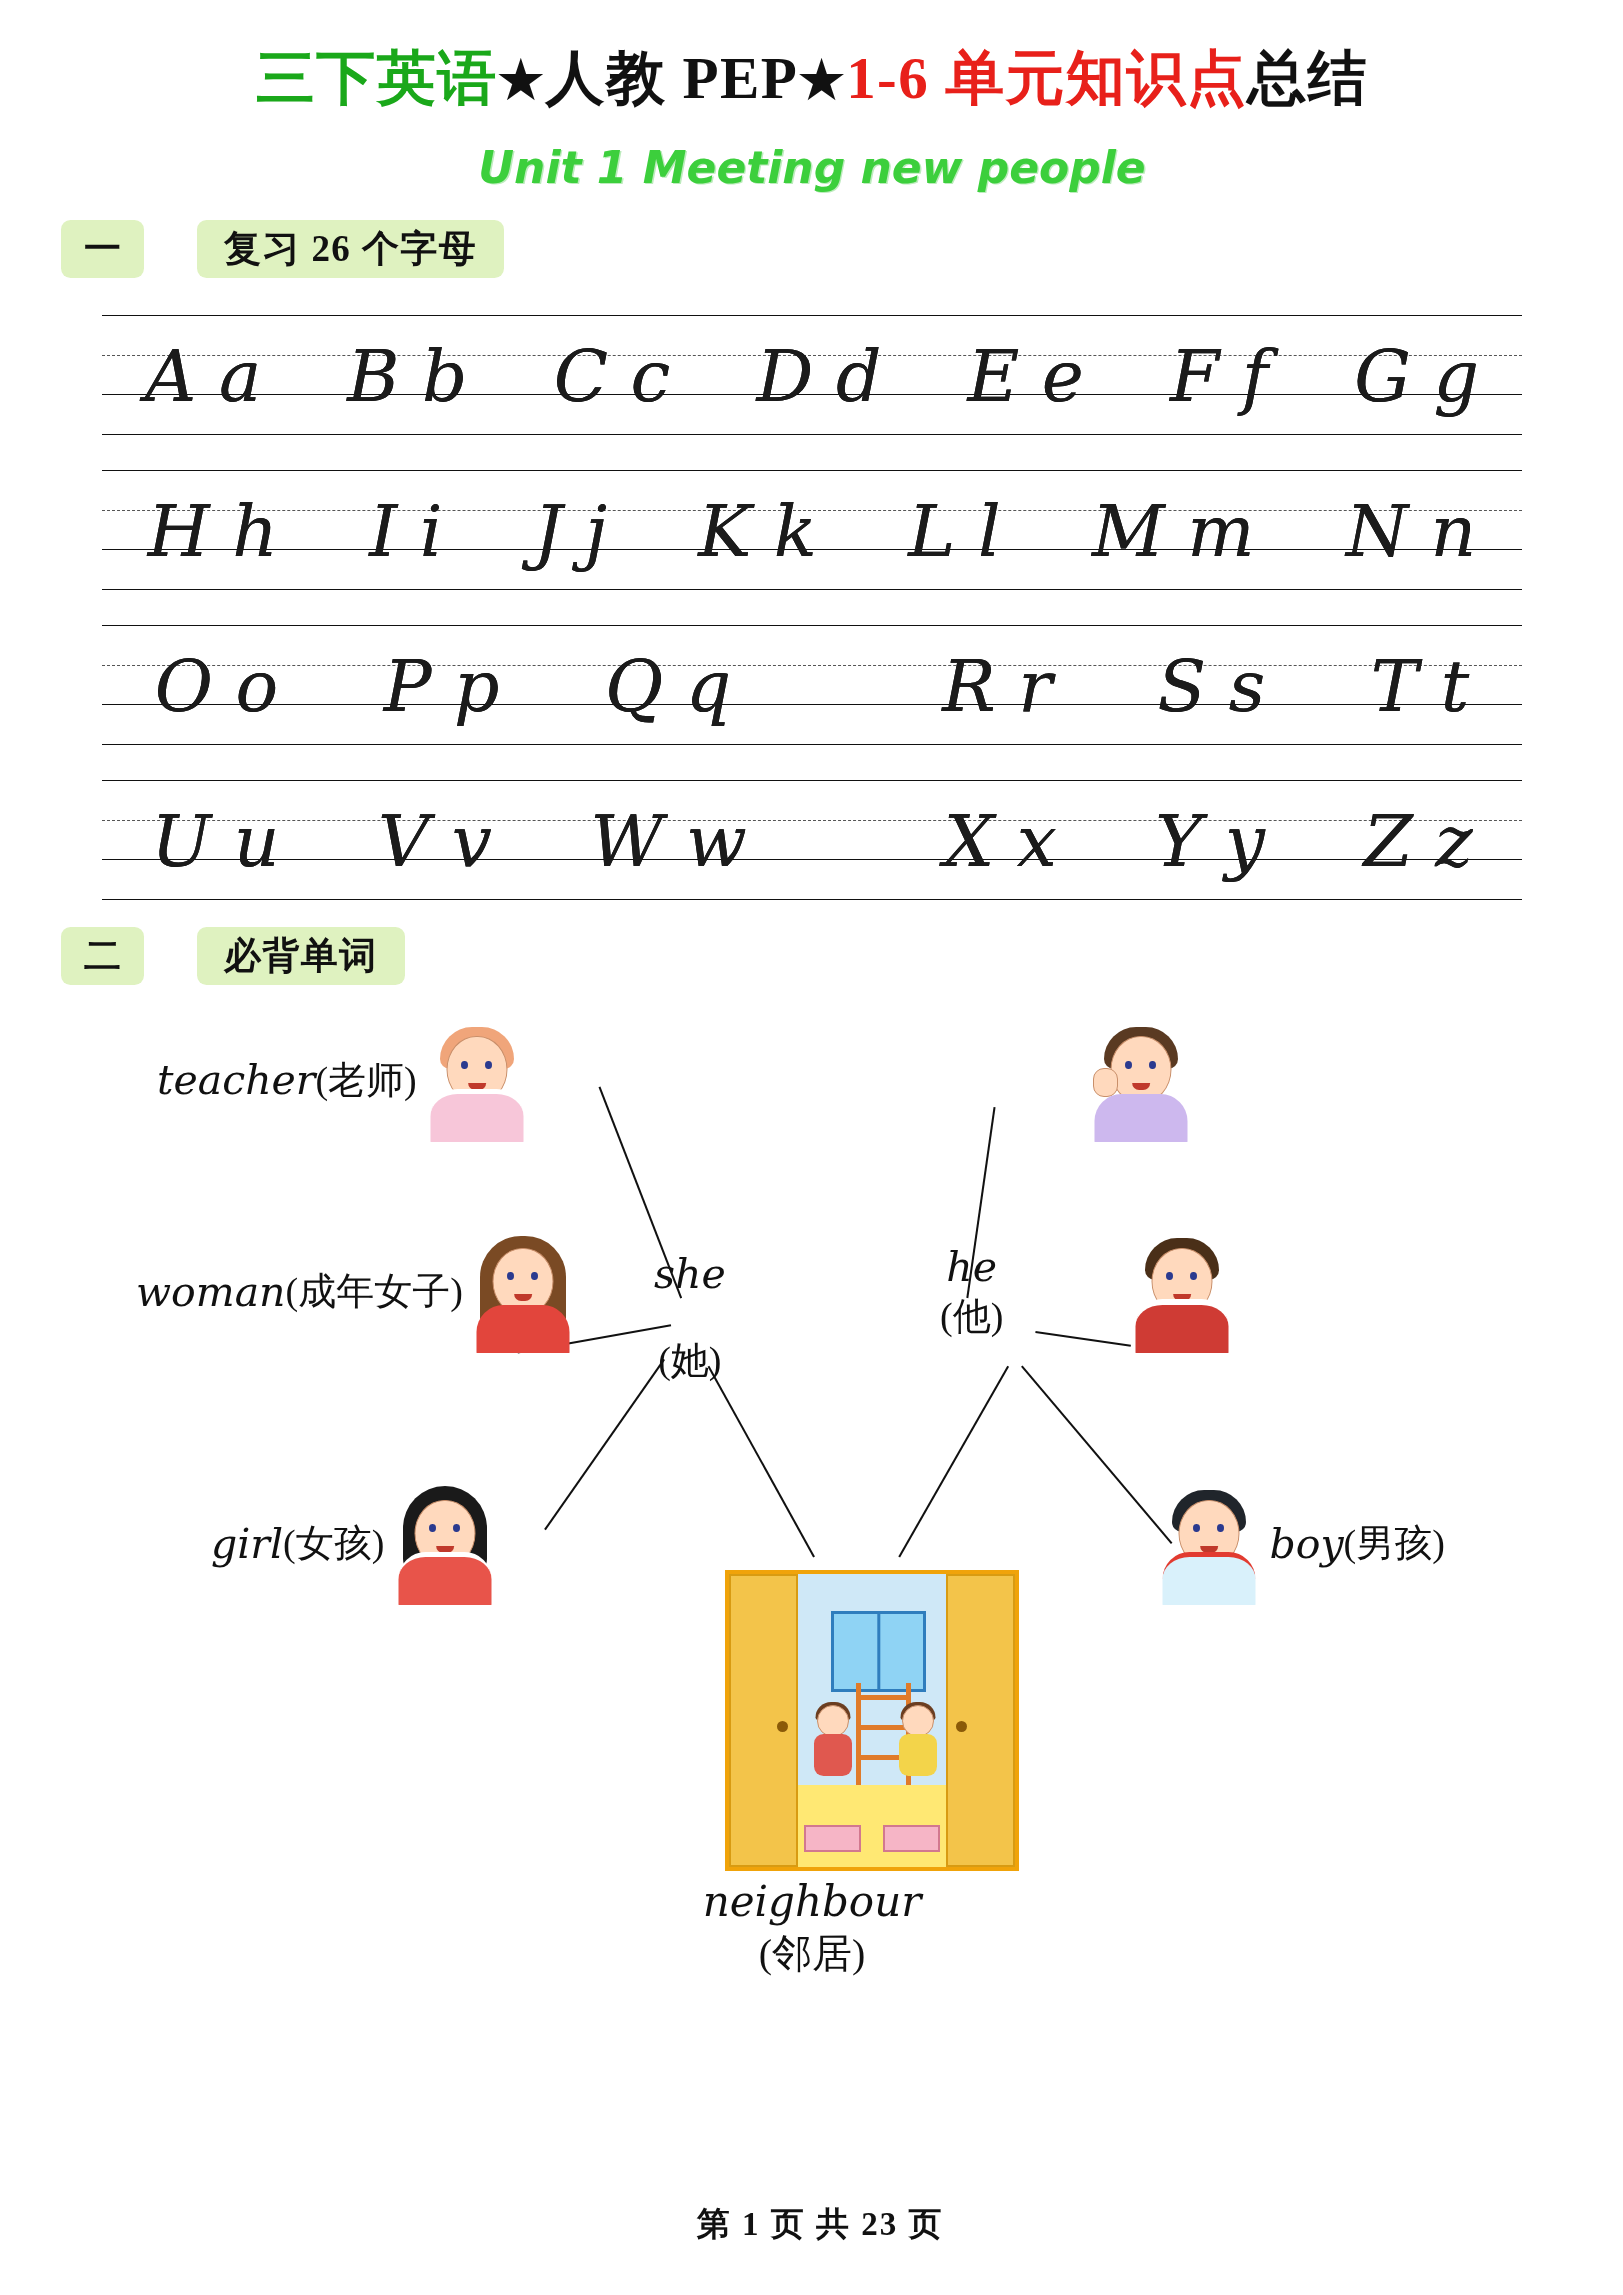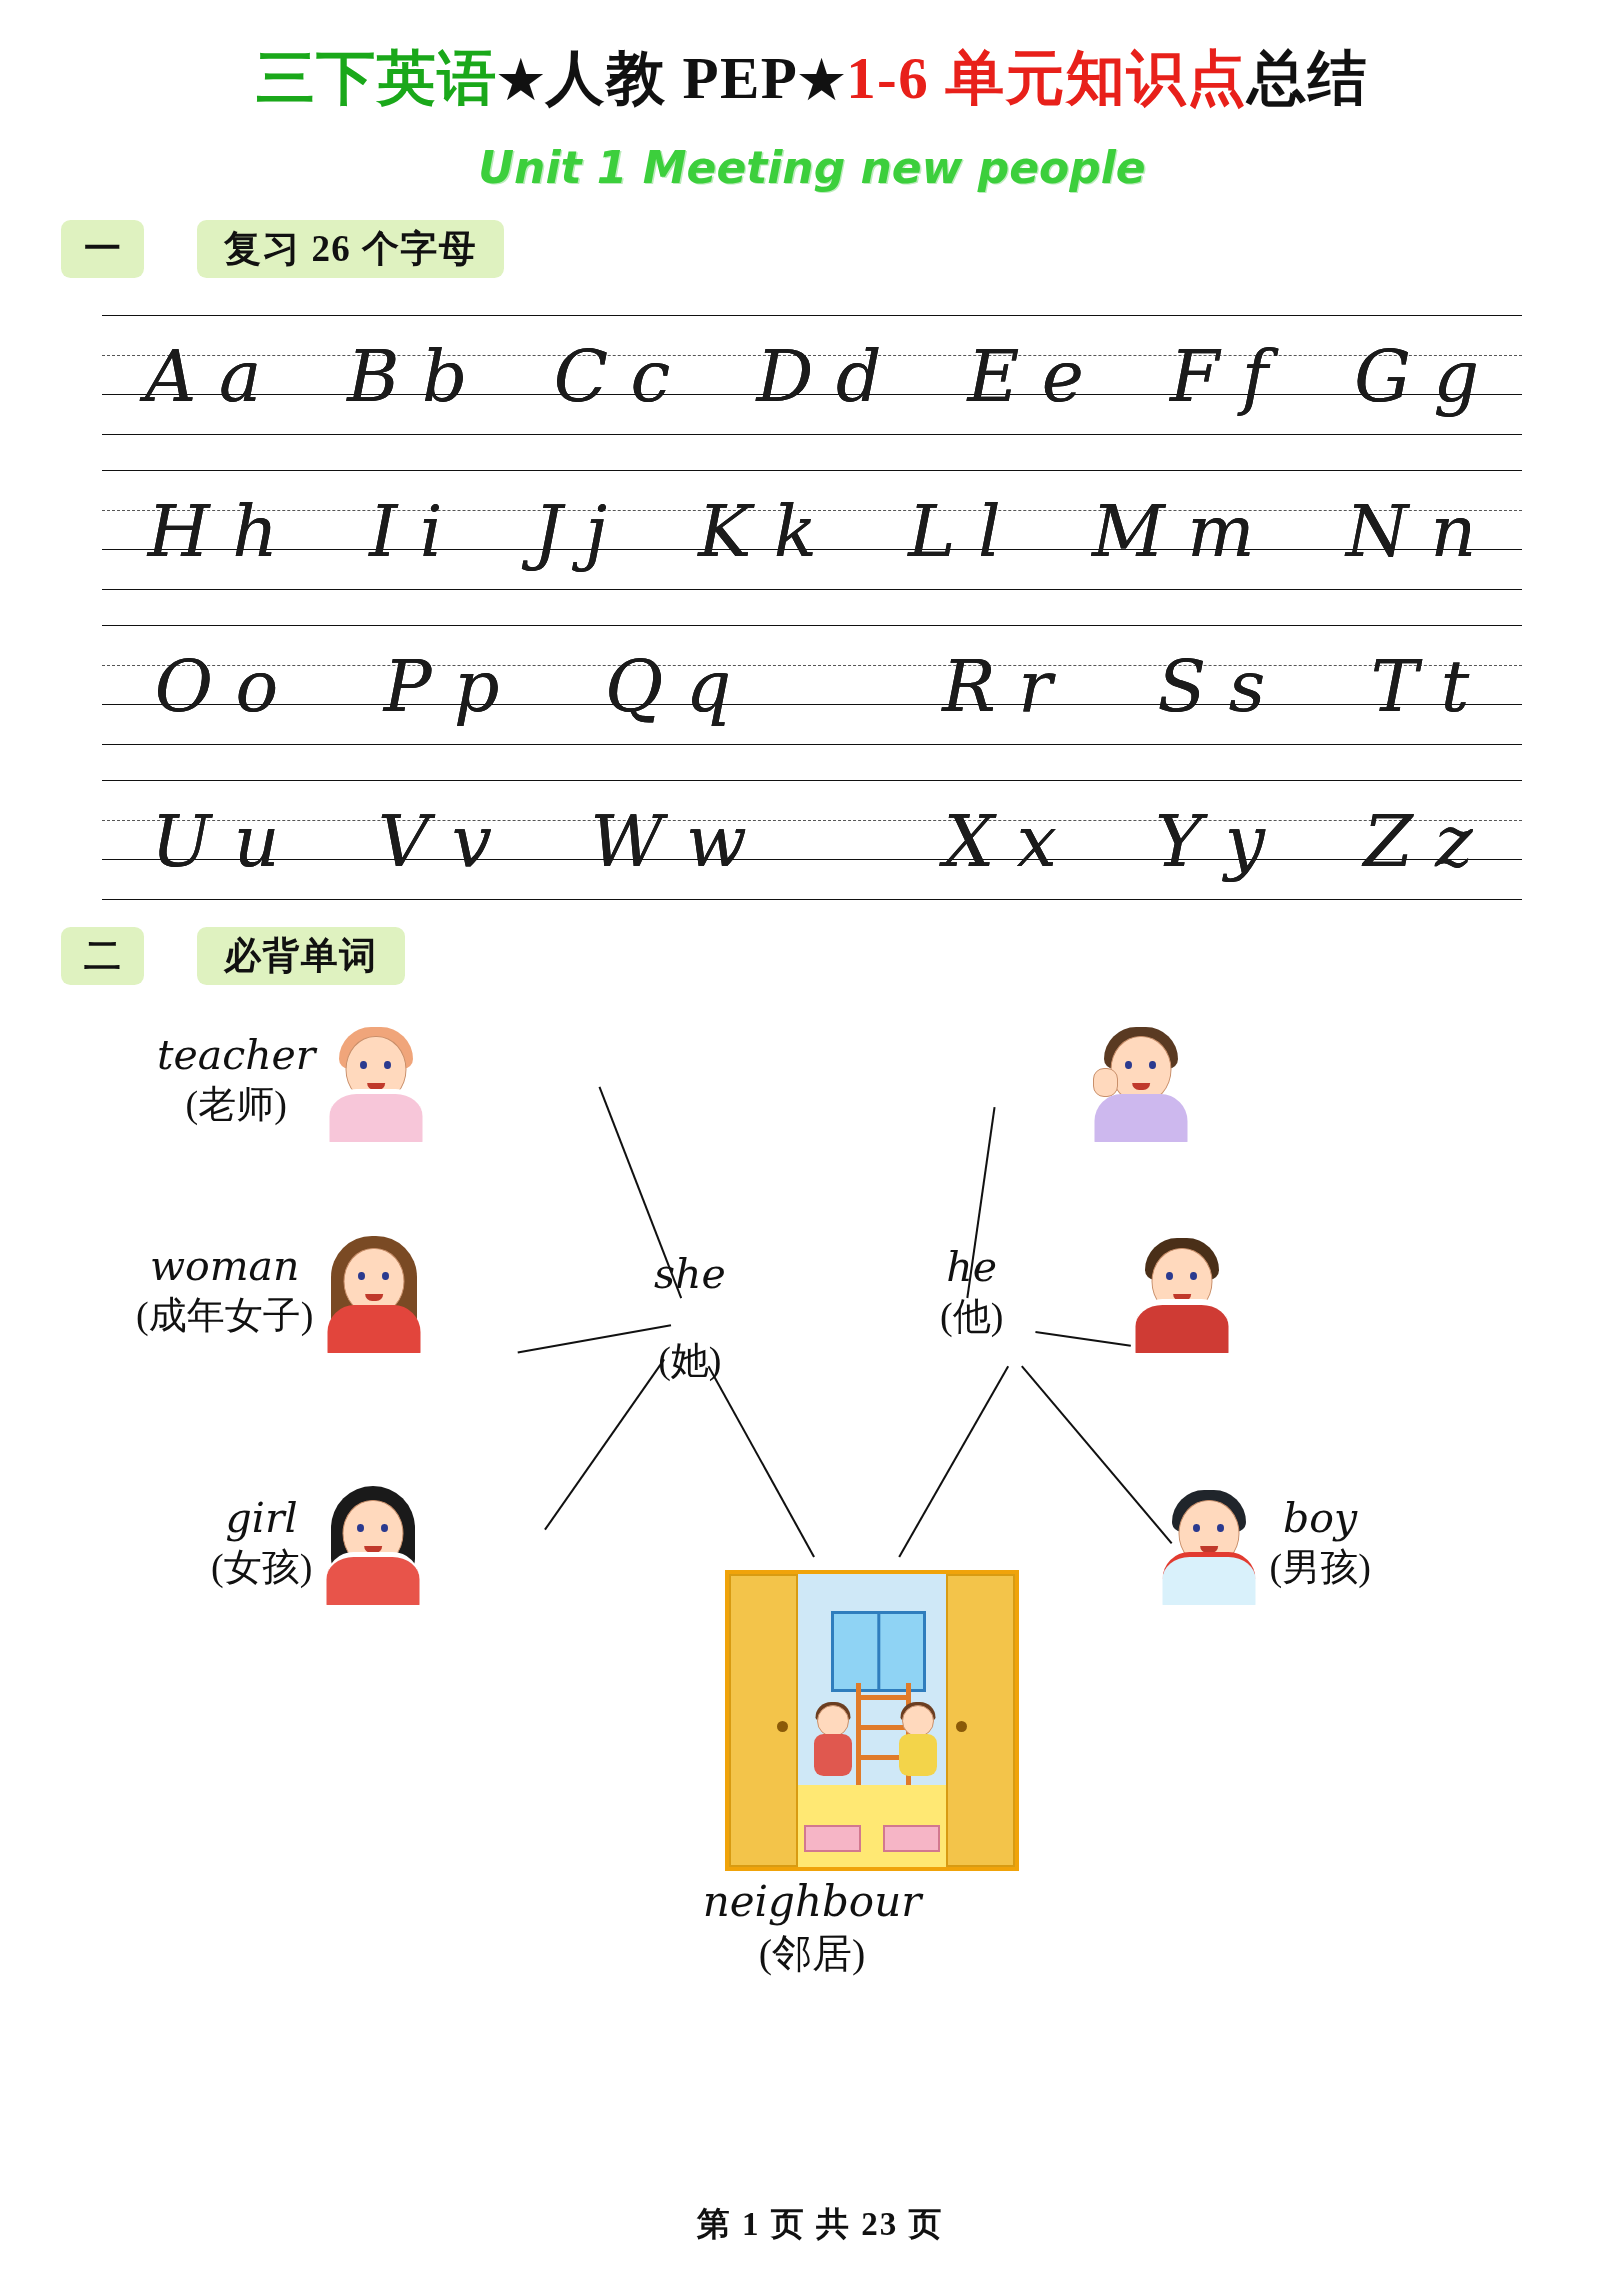--- a/index.html
+++ b/index.html
@@ -137,21 +137,21 @@
     color:#111;
     white-space:nowrap;
   }
   .row-item{
     position:absolute;
     z-index:3;
     display:flex;
     align-items:center;
     gap:9.5px;
   }
-  .txtcol{display:flex;flex-direction:column;align-items:center;}
+  .txtcol{display:flex;flex-direction:row;align-items:center;}
 
   
   .ava{
     width:102px;height:123px;position:relative;
     border-radius:5.4px;
     overflow:hidden;
     flex:0 0 auto;
   }
   .ava .head{
     position:absolute;left:50%;top:17.7px;transform:translateX(-50%);

